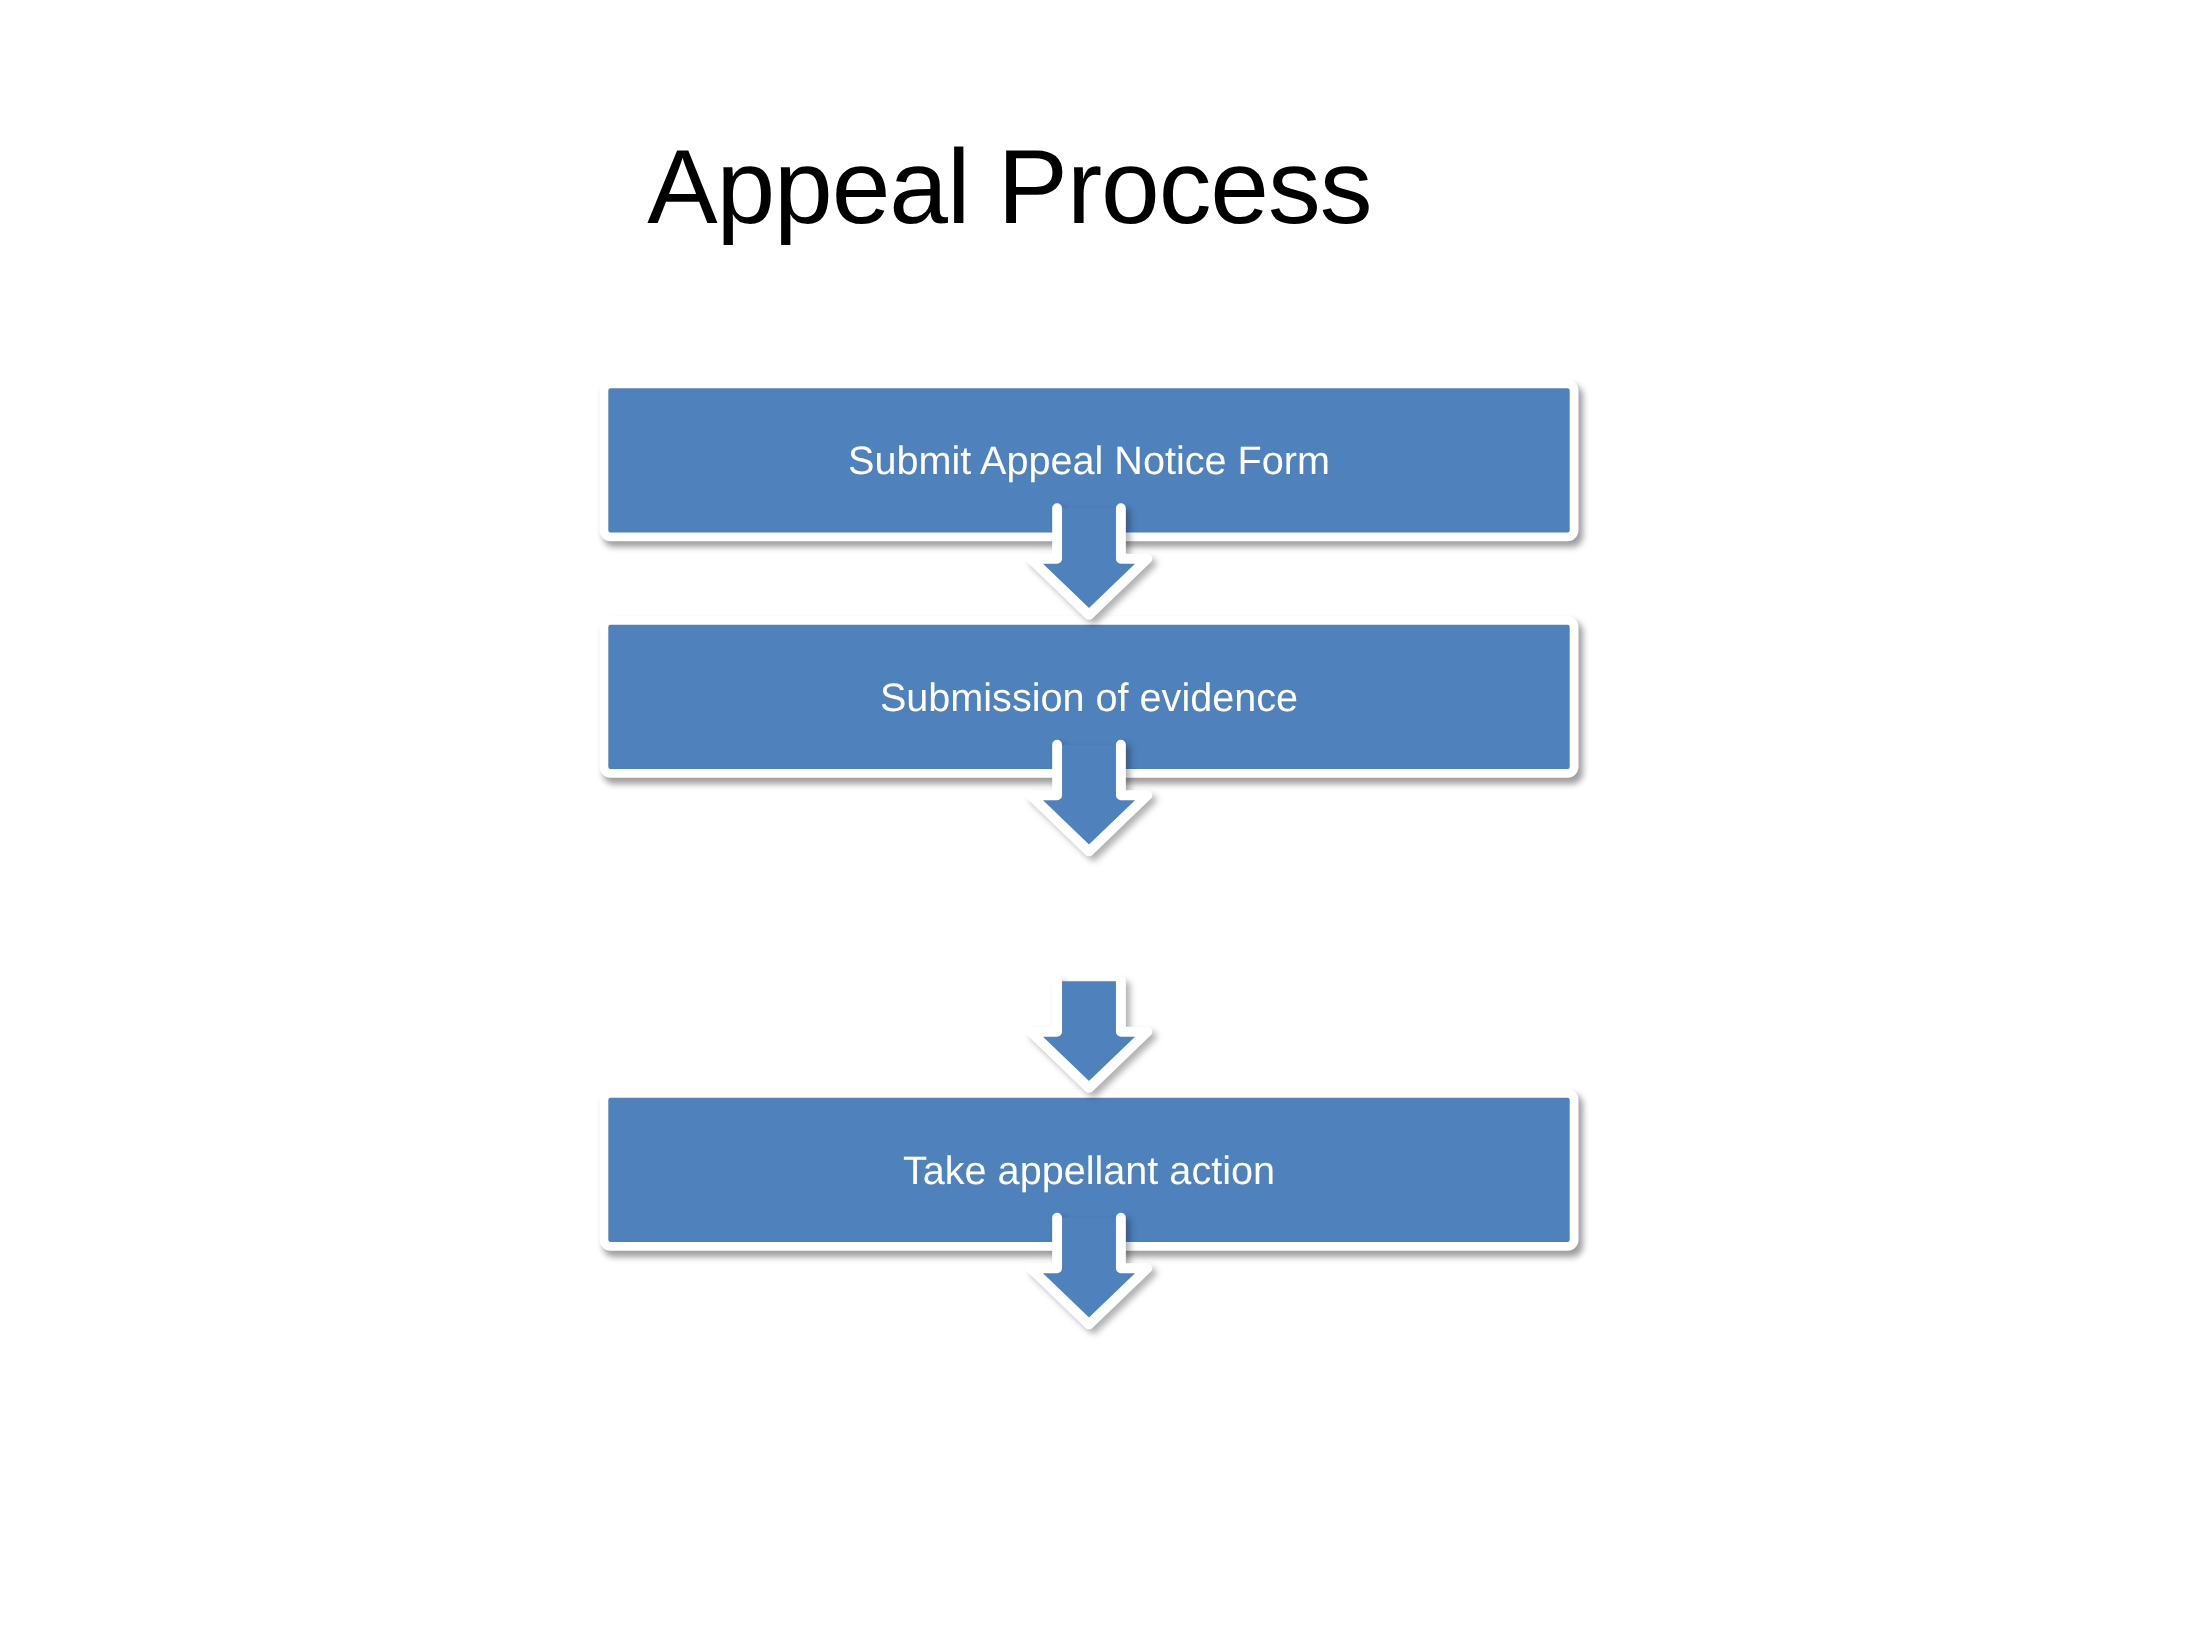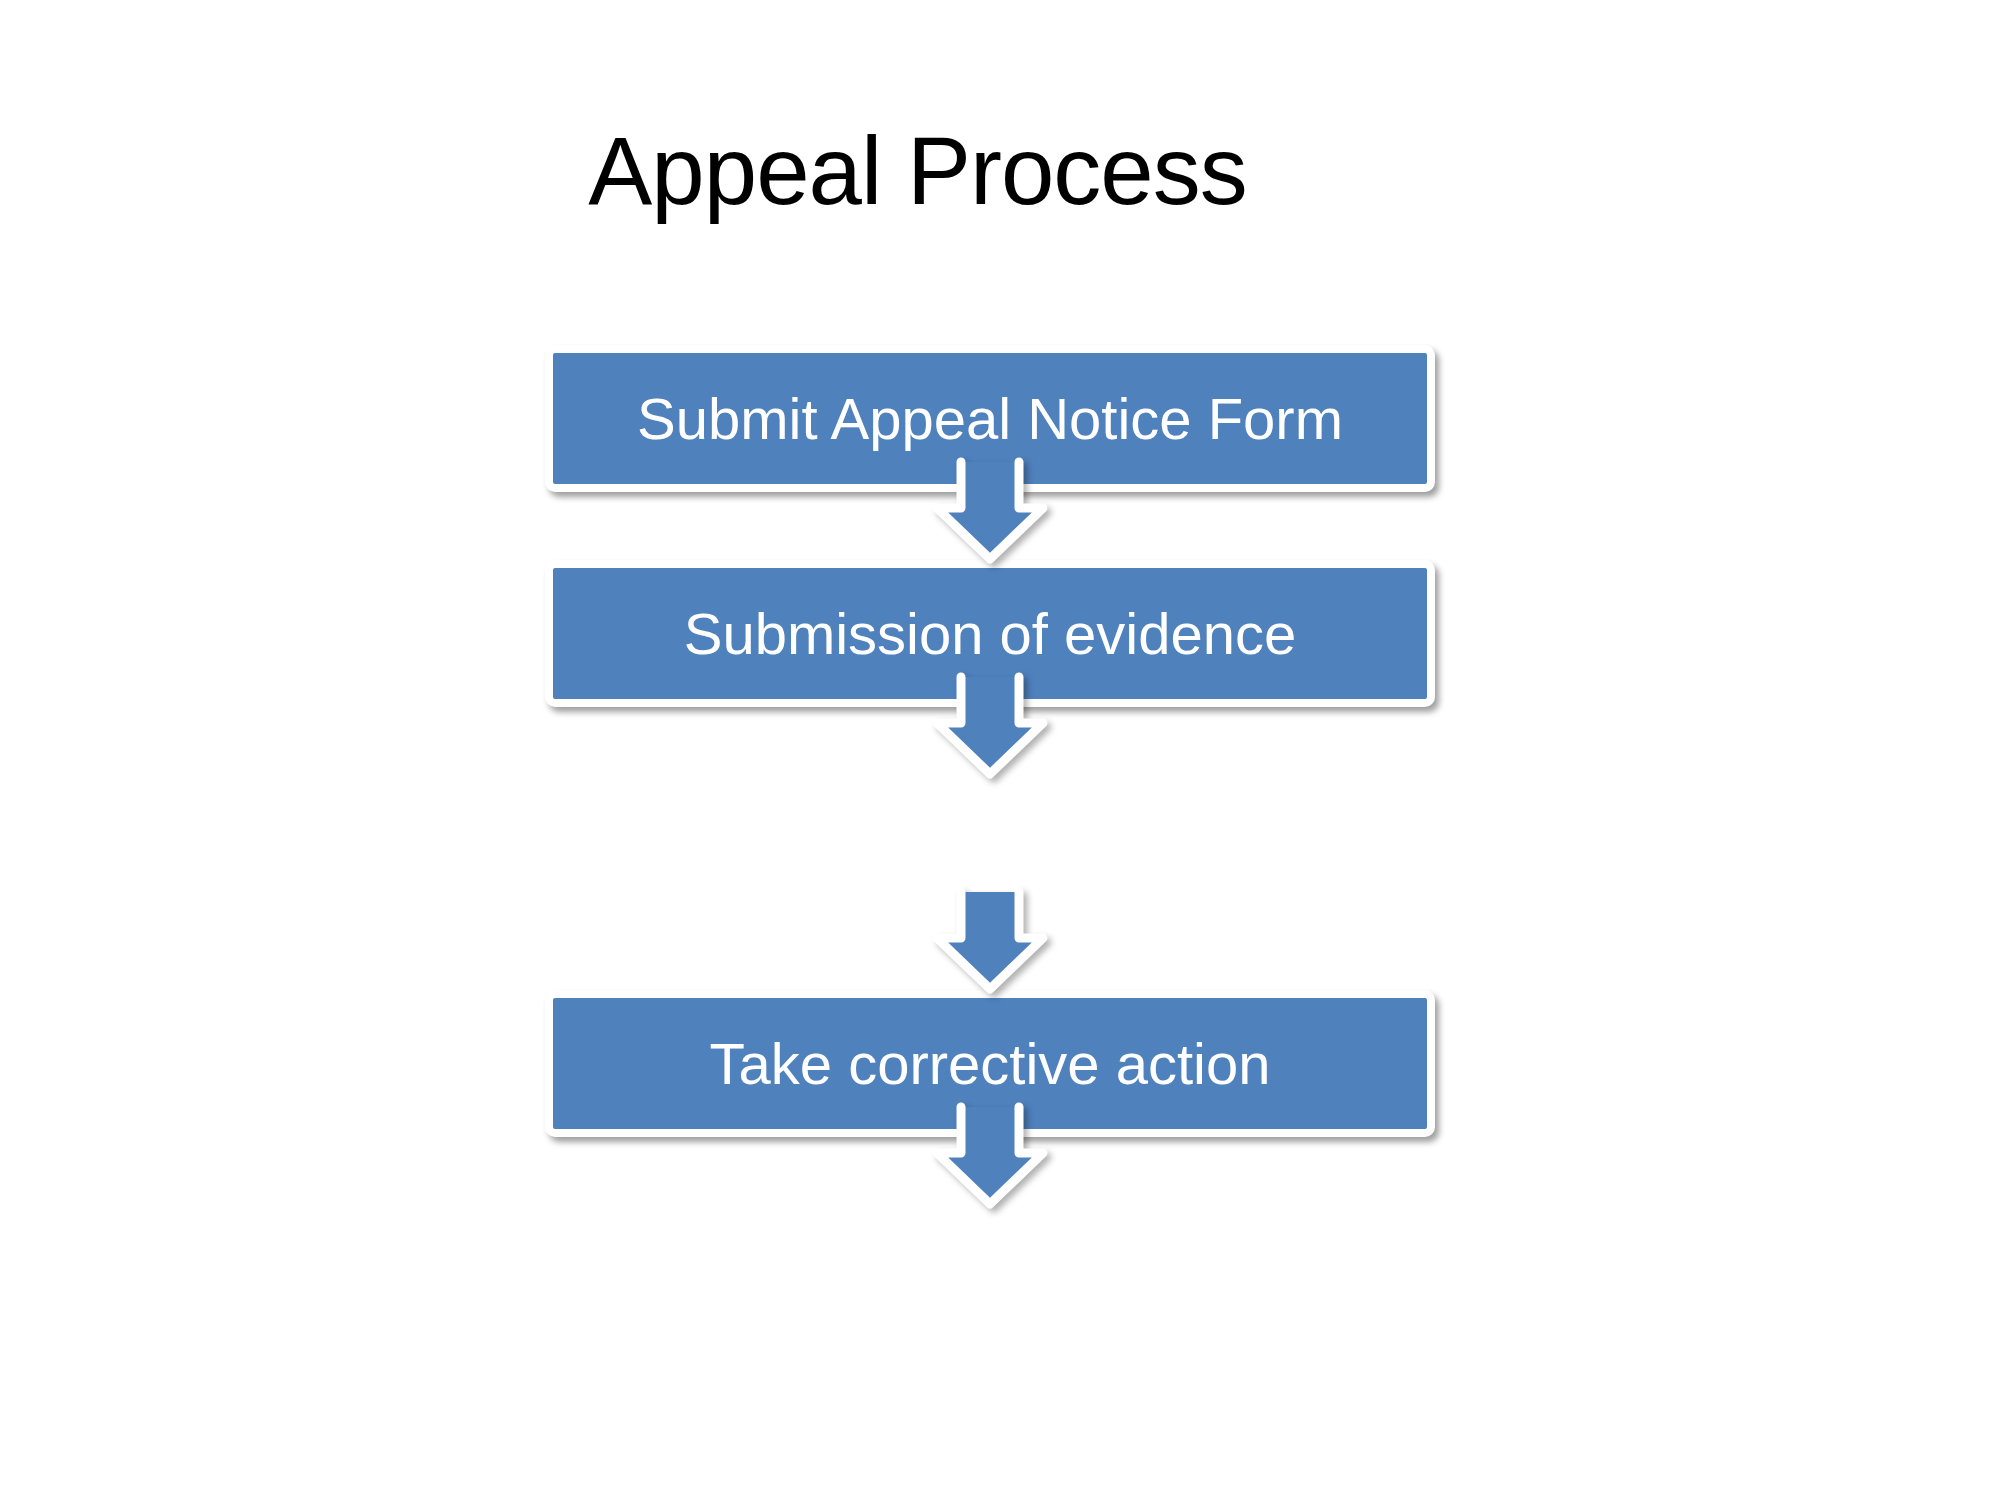--- a/index.html
+++ b/index.html
@@ -31,21 +31,21 @@
   }
   .flow-step{
     position:absolute;
     left:545px;width:890px;height:147px;
     background:var(--box-fill);
     border:8px solid var(--box-border);
     border-radius:10px;
     box-shadow:4px 5px 6px rgba(0,0,0,0.38);
     display:flex;align-items:center;justify-content:center;
     color:var(--box-text);
-    font-size:58px;
+    font-size:36px;
     text-align:center;
     white-space:nowrap;
   }
   .step-0{top:345px;}
   .step-1{top:560px;}
   .step-2{top:775px;}
   .step-3{top:990px;}
   .step-4{top:1205px;}
   .arrow{
     position:absolute;
@@ -75,21 +75,21 @@
   <div class="flow-step step-0">
     <span>Submit Appeal Notice Form</span>
   </div>
 
   <div class="flow-step step-1">
     <span>Submission of evidence</span>
   </div>
 
 
   <div class="flow-step step-3">
-    <span>Take corrective action</span>
+    <span>Take appellant action</span>
   </div>
 
 
   <svg class="arrow arrow-0" viewBox="0 0 160 112" xmlns="http://www.w3.org/2000/svg">
     <path d="M51 0 L51 46 L27 46 L80 97 L133 46 L109 46 L109 0"></path>
   </svg>
 
   <svg class="arrow arrow-1" viewBox="0 0 160 112" xmlns="http://www.w3.org/2000/svg">
     <path d="M51 0 L51 46 L27 46 L80 97 L133 46 L109 46 L109 0"></path>
   </svg>

